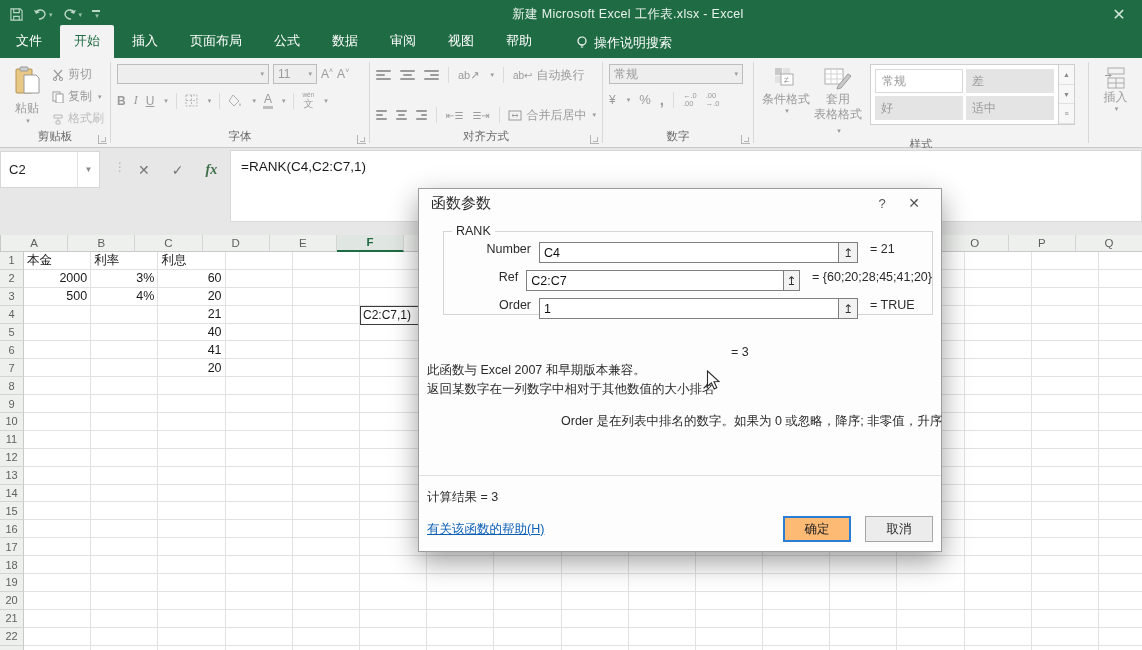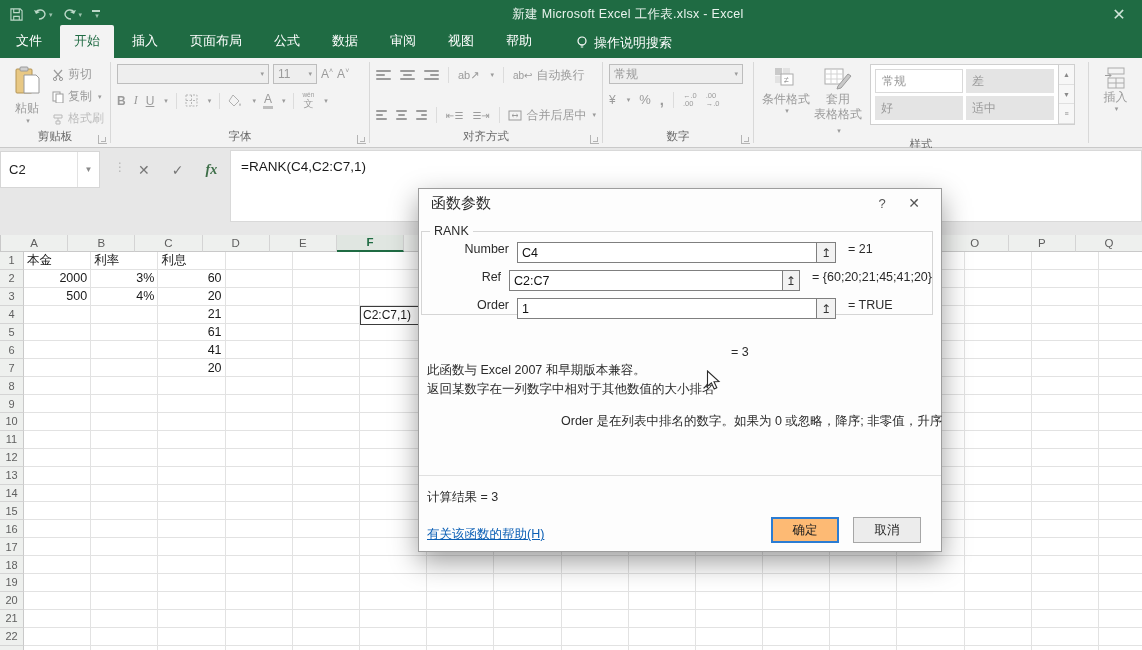--- a/index.html
+++ b/index.html
@@ -91,34 +91,34 @@
   .cell { width:67.2px; border-right:1px solid #e2e2e2; border-bottom:1px solid #e2e2e2; font-size:12.5px; color:#1a1a1a; padding:0 3px; display:flex; align-items:center; flex:0 0 auto; overflow:hidden; white-space:nowrap; }
   .cell.num { justify-content:flex-end; }
   .editcell { position:absolute; left:360px; top:70.7px; width:67.2px; height:19px; background:#fff; border:1.5px solid #3c3c3c; font-size:12px; color:#1a1a1a; display:flex; align-items:center; padding-left:2px; white-space:nowrap; overflow:hidden; z-index:5; }
 
   
   .dialog { position:absolute; left:418px; top:188px; width:524px; height:364px; background:#fdfdfd; border:1px solid #9d9d9d; box-shadow:0 10px 26px rgba(0,0,0,.38); z-index:10; font-size:12.5px; }
   .dlg-title { height:28px; display:flex; align-items:center; padding:0 12px; color:#2b2b2b; }
   .dlg-title .t { flex:1; font-size:15px; }
   .dlg-title .hb { width:34px; text-align:center; color:#555; font-size:13px; }
   .dlg-title .cb { width:30px; text-align:center; color:#555; font-size:14px; }
-  .groupbox { position:absolute; left:2px; right:8px; top:42px; height:84px; border:1px solid #d5d5d5;padding-left:27px; }
+  .groupbox { position:absolute; left:24px; right:8px; top:42px; height:84px; border:1px solid #d5d5d5;padding-left:27px; }
   .groupbox .gtitle { position:absolute; top:-8px; left:8px; background:#fdfdfd; padding:0 4px; color:#2b2b2b; }
   .fields { position:absolute; left:0; right:0; top:10px; display:flex; flex-direction:column; gap:6px; }
   .frow { display:flex; height:22px; }
   .frow .flabel { width:95px; text-align:right; padding-right:8px; color:#2b2b2b; }
   .frow input { width:300px; height:21px; border:1px solid #7f7f7f; padding:0 4px; font-size:12.5px; font-family:inherit; color:#111; outline:none; background:#fff; }
   .frow .collapse { width:19px; height:21px; border:1px solid #7f7f7f; border-left:none; background:#f2f2f2; display:flex; align-items:center; justify-content:center; font-size:12px; color:#333; }
   .frow .fres { margin-left:12px; color:#2b2b2b; white-space:nowrap; }
   .overall { position:absolute; left:312px; top:156px; color:#2b2b2b; }
   .desc { position:absolute; left:8px; top:172px; color:#2b2b2b; line-height:1.5; }
   .paramhelp { position:absolute; left:142px; top:224px; right:6px; color:#2b2b2b; white-space:nowrap; }
   .calcres { position:absolute; left:8px; top:300px; color:#2b2b2b; }
   .dlg-hr { position:absolute; left:0; right:0; top:286px; height:1px; background:#e0e0e0; }
-  .dlg-footer { position:absolute; left:8px; right:20px; bottom:8px; height:28px; display:flex; align-items:flex-end; }
+  .dlg-footer { position:absolute; left:8px; right:8px; bottom:8px; height:28px; display:flex; align-items:center; }
   .helplink { color:#0b5fb5; text-decoration:underline; }
   .btns { margin-left:auto; display:flex; gap:14px; }
   .btn { width:68px; height:26px; display:flex; align-items:center; justify-content:center; font-size:12.5px; color:#222; }
   .btn.ok { background:#fdba74; border:2px solid #2b7cd3; }
   .btn.cancel { background:#ececec; border:1px solid #a6a6a6; }
 
   .cursor { position:absolute; left:706px; top:370px; z-index:20; }
 </style>
 </head>
 <body>
@@ -544,21 +544,21 @@
           <div class="cell"></div>
           <div class="cell"></div>
           <div class="cell"></div>
           <div class="cell"></div>
           <div class="cell"></div>
         </div>
         <div class="grow">
           <div class="rowh">5</div>
           <div class="cell"></div>
           <div class="cell"></div>
-          <div class="cell num">61</div>
+          <div class="cell num">40</div>
           <div class="cell"></div>
           <div class="cell"></div>
           <div class="cell"></div>
           <div class="cell"></div>
           <div class="cell"></div>
           <div class="cell"></div>
           <div class="cell"></div>
           <div class="cell"></div>
           <div class="cell"></div>
           <div class="cell"></div>
@@ -943,21 +943,21 @@
           <div class="frow">
             <span class="flabel">Number</span>
             <input value="C4" style="">
             <span class="collapse">↥</span>
             <span class="fres">=  21</span>
           </div>
           <div class="frow">
             <span class="flabel">Ref</span>
             <input value="C2:C7" style="">
             <span class="collapse">↥</span>
-            <span class="fres">=  {60;20;21;45;41;20}</span>
+            <span class="fres">=  {60;20;28;45;41;20}</span>
           </div>
           <div class="frow">
             <span class="flabel">Order</span>
             <input value="1" style="">
             <span class="collapse">↥</span>
             <span class="fres">=  TRUE</span>
           </div>
         </div>
     </div>
     <div class="overall">=  3</div>

